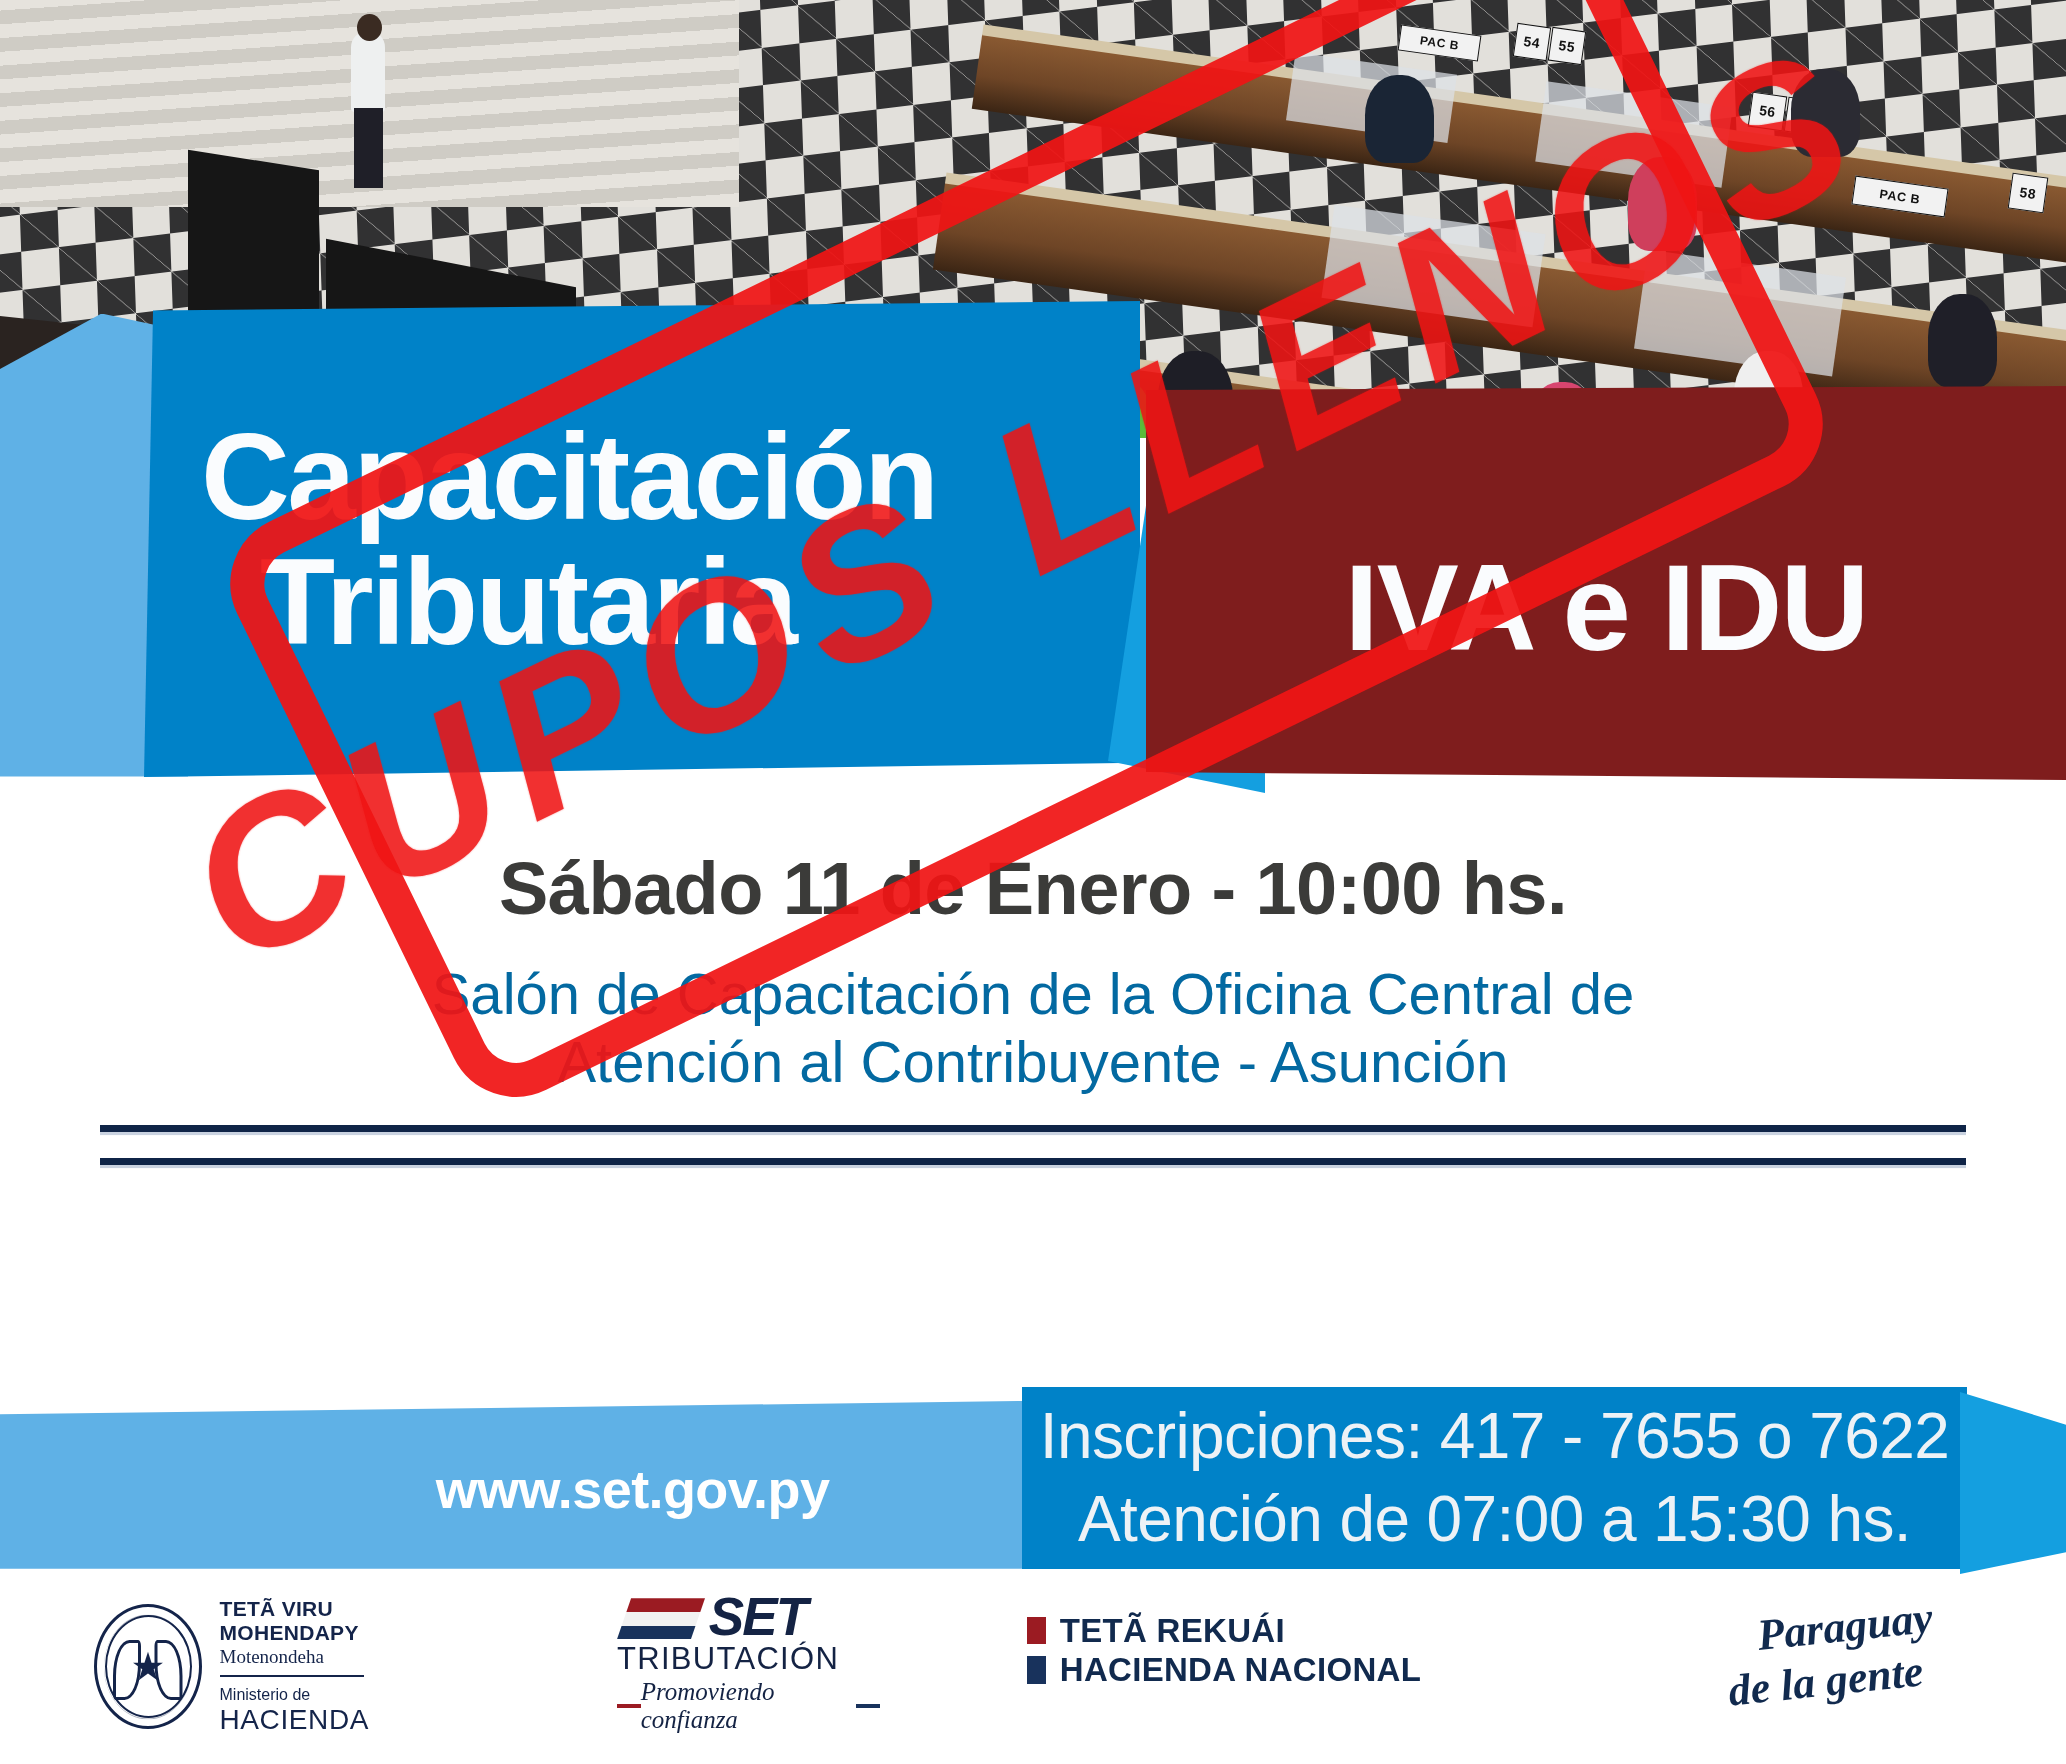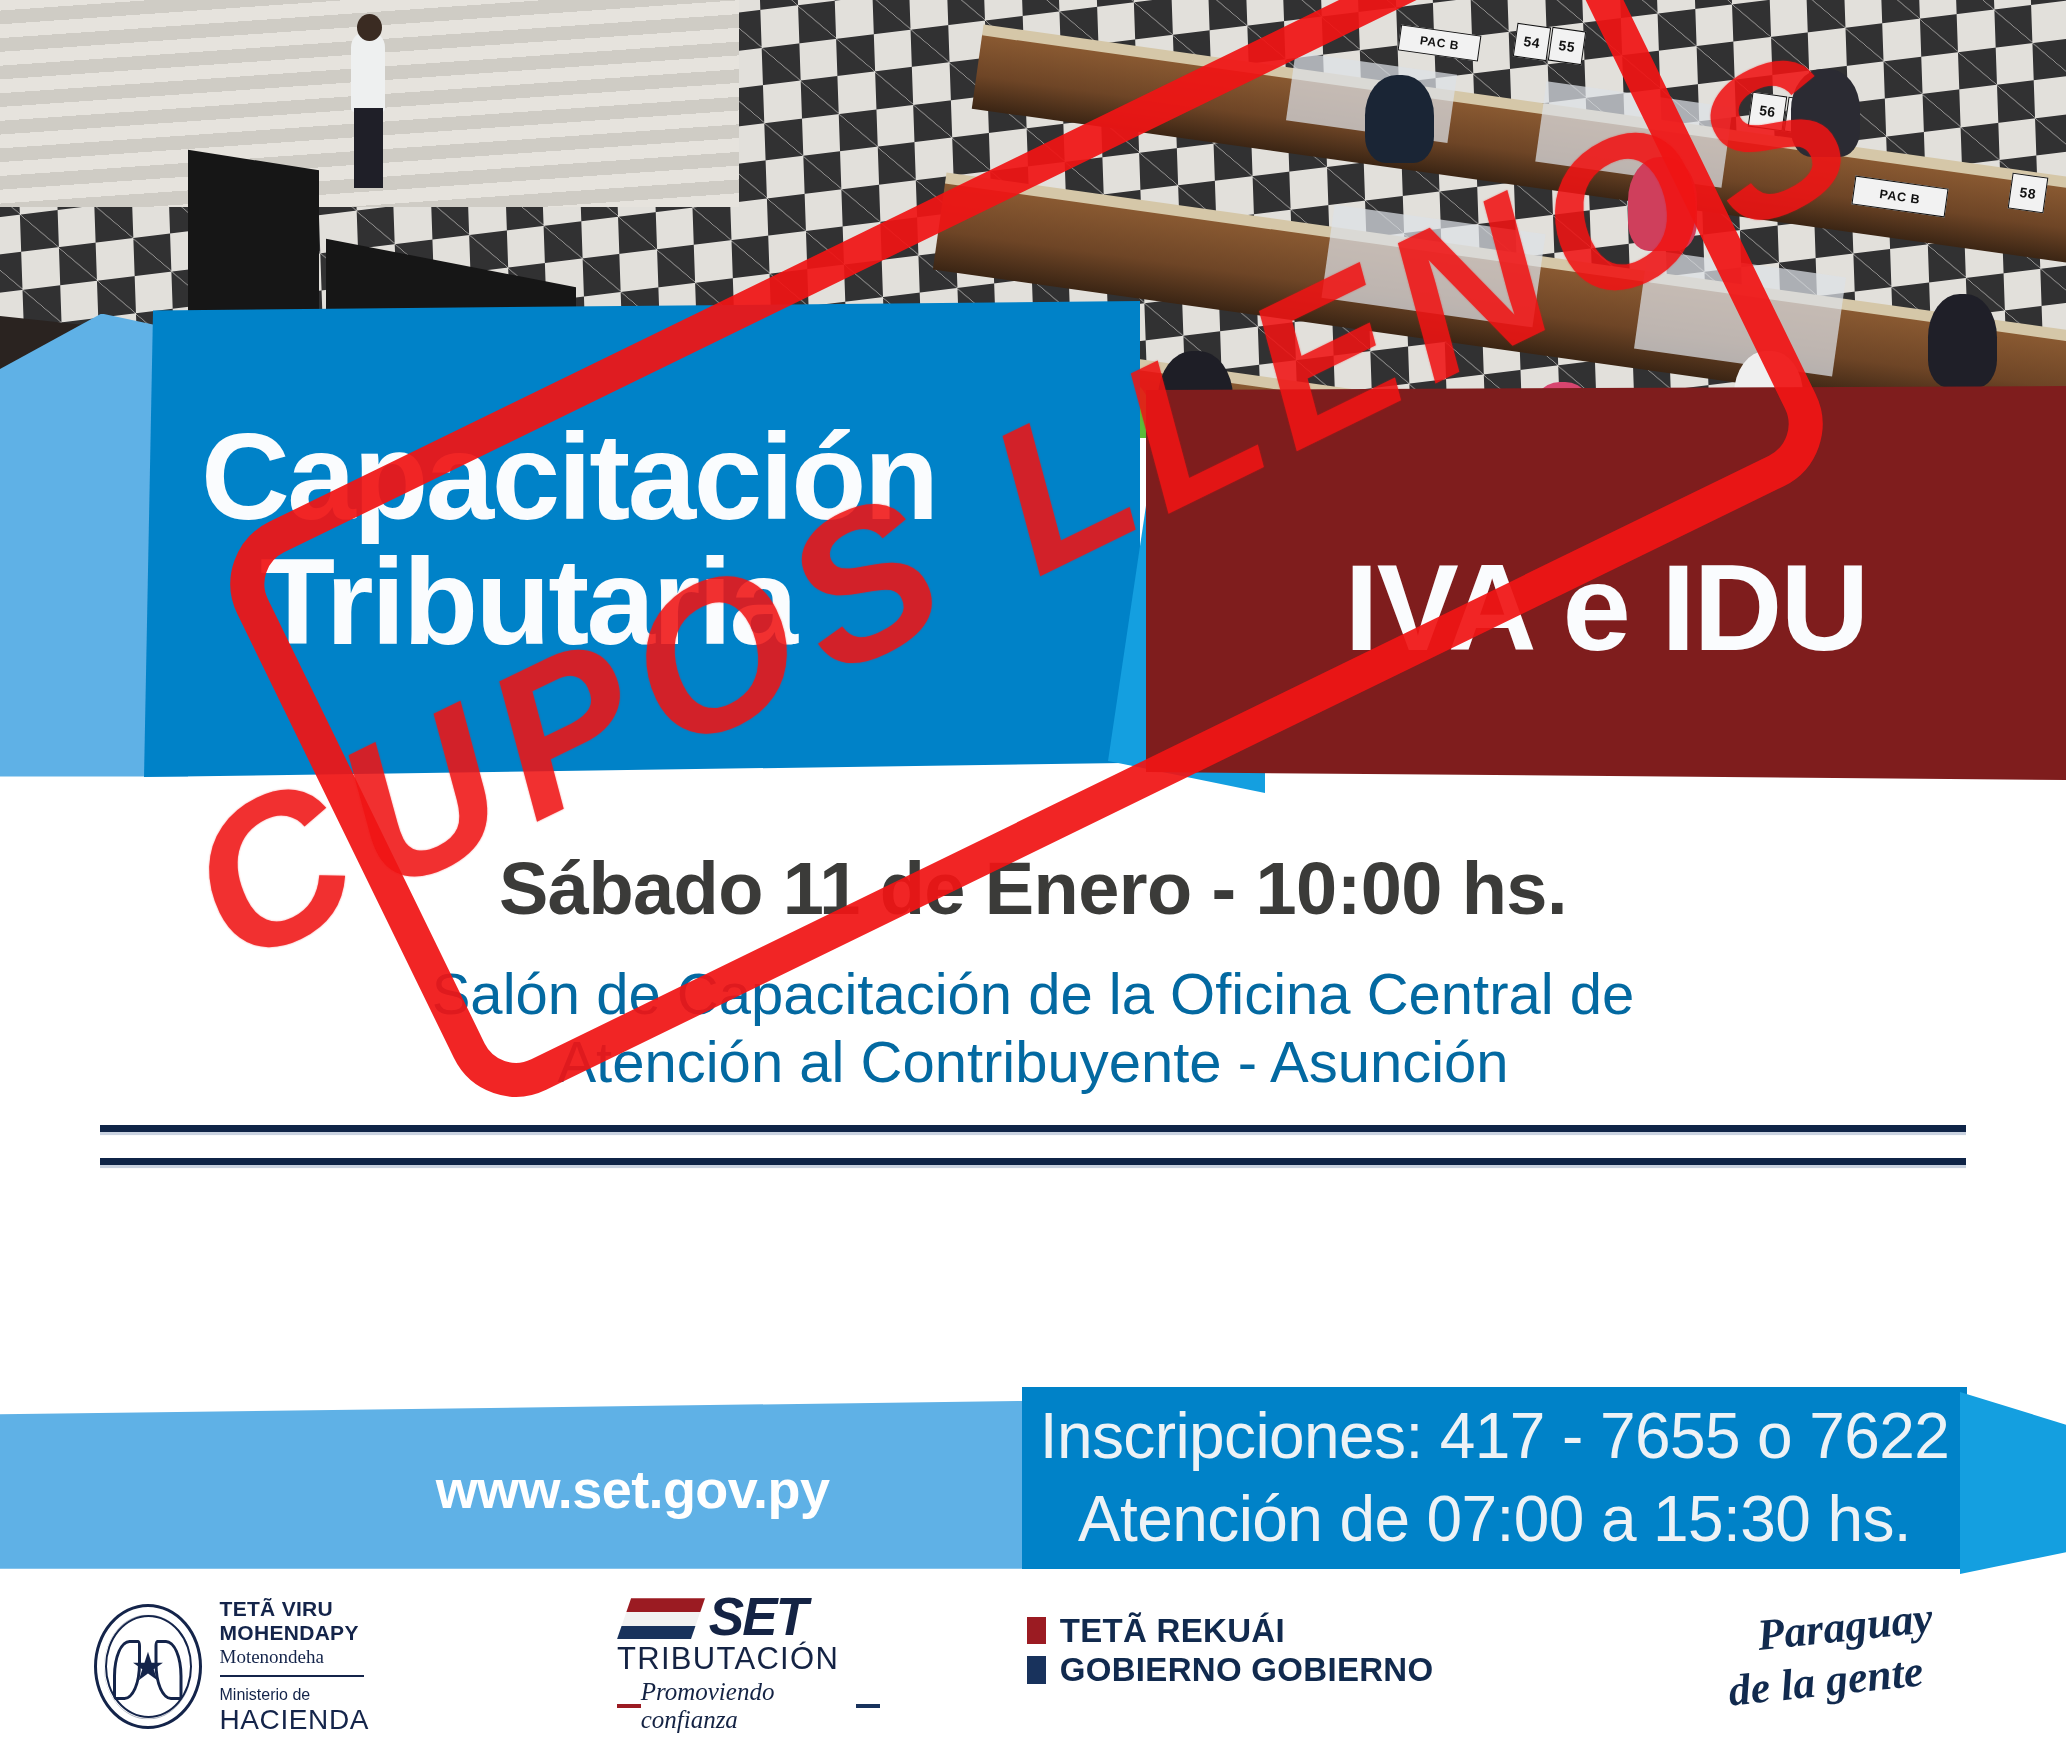--- a/index.html
+++ b/index.html
@@ -378,21 +378,21 @@
       </div>
     </div>
 
     <div class="logo-gob">
       <div class="gob-row">
         <span class="gob-sq red"></span>
         <span class="gob-txt">TETÃ REKUÁI</span>
       </div>
       <div class="gob-row">
         <span class="gob-sq blue"></span>
-        <span class="gob-txt">GOBIERNO GOBIERNO</span>
+        <span class="gob-txt">HACIENDA NACIONAL</span>
       </div>
     </div>
 
     <div class="logo-pyg">
       <span class="p1">Paraguay</span>
       <span class="p2">de la gente</span>
     </div>
   </div>
 
   <div id="stamp">

